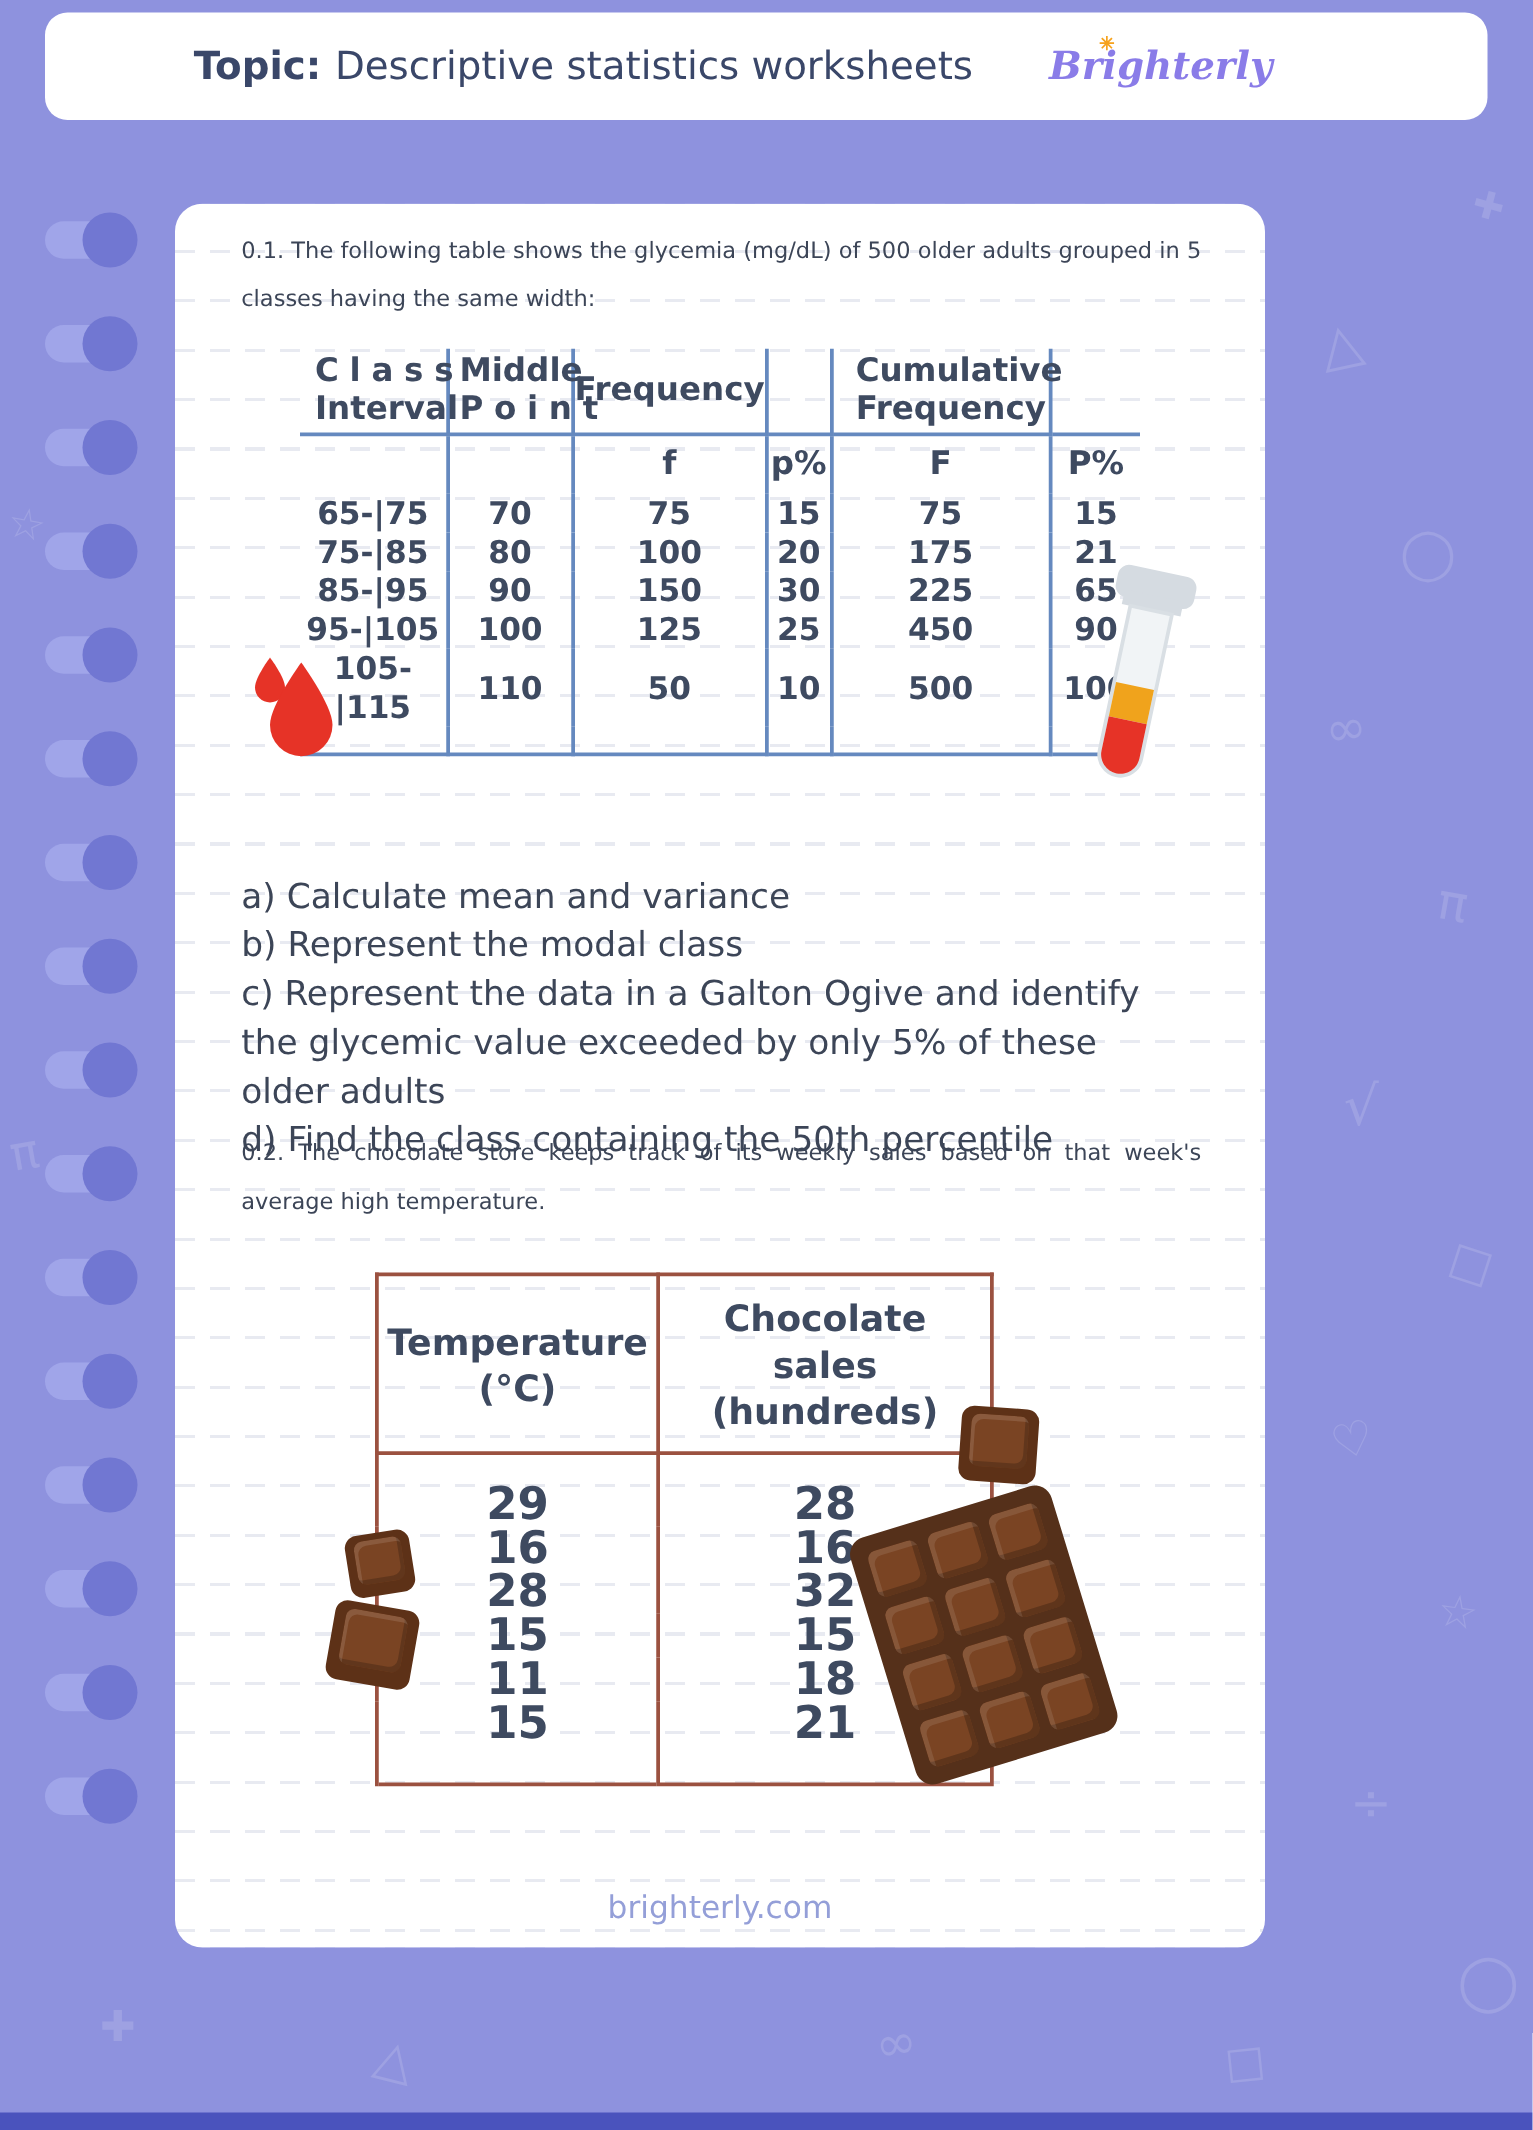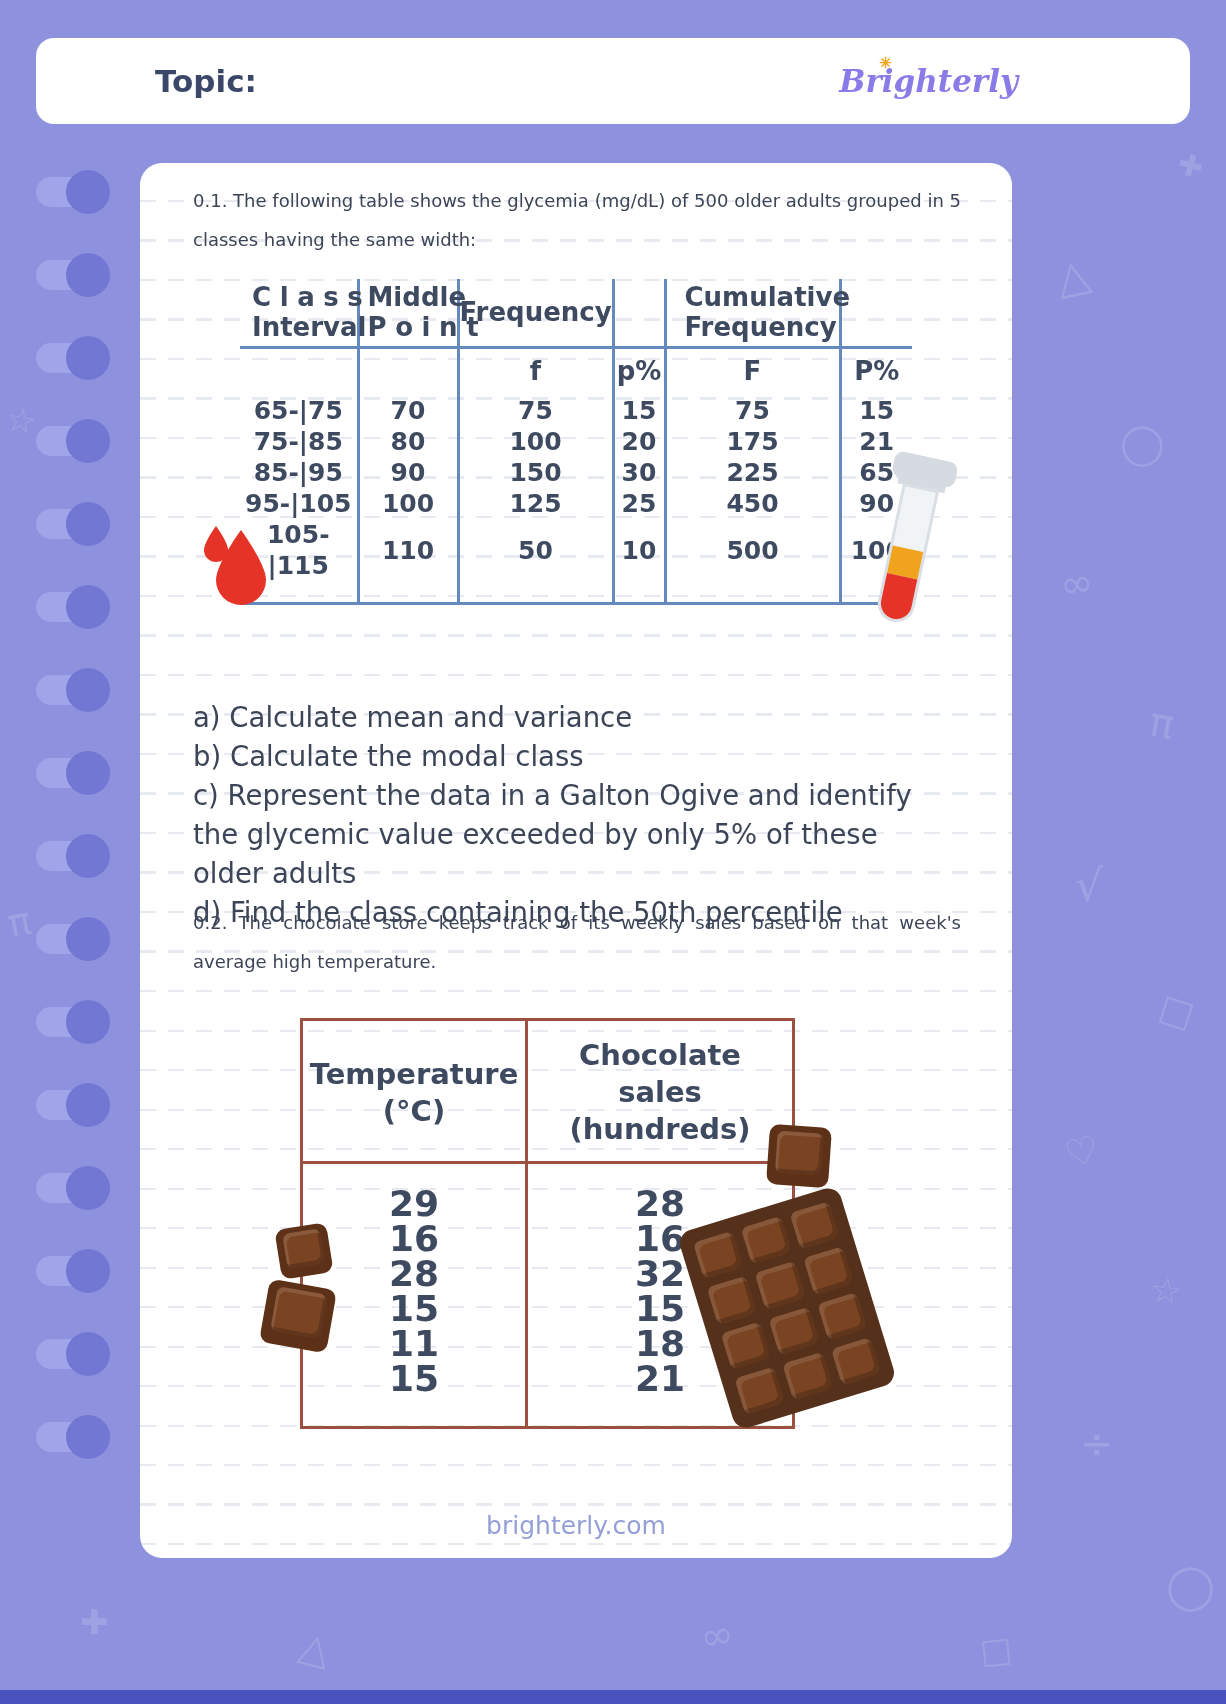--- a/index.html
+++ b/index.html
@@ -15,21 +15,21 @@
   body{
     position:relative;
     background:var(--background);
     font-family:"DejaVu Sans","Liberation Sans",sans-serif;
     overflow:hidden;
     color:var(--text);
   }
   
   .doodle{position:absolute;color:rgba(255,255,255,0.14);z-index:0;user-select:none;}
   
-  .topbar{position:absolute;left:36px;top:10px;width:1154px;height:86px;background:#ffffff;border-radius:18px;z-index:2;margin-top:28px;}
+  .topbar{position:absolute;left:36px;top:10px;width:1154px;height:86px;background:#ffffff;border-radius:18px;z-index:2;}
   .topic{position:absolute;left:119px;top:0;height:100%;display:flex;align-items:center;font-size:31px;color:#3a4769;}
   .topic-label{font-weight:bold;margin-right:11px;}
   .logo{position:absolute;right:172px;top:0;height:100%;display:flex;align-items:center;
         font-family:"DejaVu Serif","Liberation Serif",serif;font-style:italic;font-weight:bold;
         font-size:31px;color:var(--accent-logo);}
   .logo-sparkle{position:absolute;left:40px;top:16px;font-size:15px;color:#f6a21c;font-style:normal;}
   
   #rings{position:absolute;left:0;top:0;width:100%;height:100%;z-index:1;pointer-events:none;}
   .ring{position:absolute;left:36px;width:74px;height:44px;}
   .ring-bar{position:absolute;left:0;top:7px;width:58px;height:30px;border-radius:15px;background:#a0a5e9;}
@@ -89,20 +89,21 @@
   
   .footer{position:absolute;left:0;right:0;bottom:18px;text-align:center;font-size:25px;color:#949fd8;z-index:3;}
   .bottom-band{position:absolute;left:0;bottom:0;width:100%;height:14px;background:#4a53bd;z-index:3;}
 </style>
 </head>
 <body>
 
 <header class="topbar">
   <div class="topic">
     <span class="topic-label">Topic:</span>
+    <span>Descriptive statistics worksheets</span>
   </div>
   <div class="logo">
     <span class="logo-sparkle">✳</span>
     <span>Brighterly</span>
   </div>
 </header>
 
 <div id="rings">
     <div class="ring" style="top: 170px;">
       <div class="ring-bar"></div>
@@ -274,21 +275,21 @@
   <svg class="icon" id="test-tube" width="82" height="192" viewBox="0 0 82 192">
     <rect x="8" y="2" width="64" height="26" rx="9" fill="#d5dbe1"></rect>
     <rect x="16" y="22" width="48" height="12" fill="#d5dbe1"></rect>
     <path d="M23 34 h34 v118 a17 17 0 0 1 -34 0 Z" fill="#f1f4f6" stroke="#d9dfe4" stroke-width="3"></path>
     <rect x="24.5" y="96" width="31" height="28" fill="#f0a31c"></rect>
     <path d="M24.5 124 h31 v28 a15.5 15.5 0 0 1 -31 0 Z" fill="#e63327"></path>
   </svg>
 
   <div id="subquestions">
       <div>a) Calculate mean and variance</div>
-      <div>b) Calculate the modal class</div>
+      <div>b) Represent the modal class</div>
       <div>c) Represent the data in a Galton Ogive and identify the glycemic value exceeded by only 5% of these older adults</div>
       <div>d) Find the class containing the 50th percentile</div>
     </div>
 
   <p class="para" id="q2-intro">0.2. The chocolate store keeps track of its weekly sales based on that week's average high temperature.</p>
 
   <div class="t2wrap">
     <table class="t2">
       <colgroup>
           <col style="width:225px">

